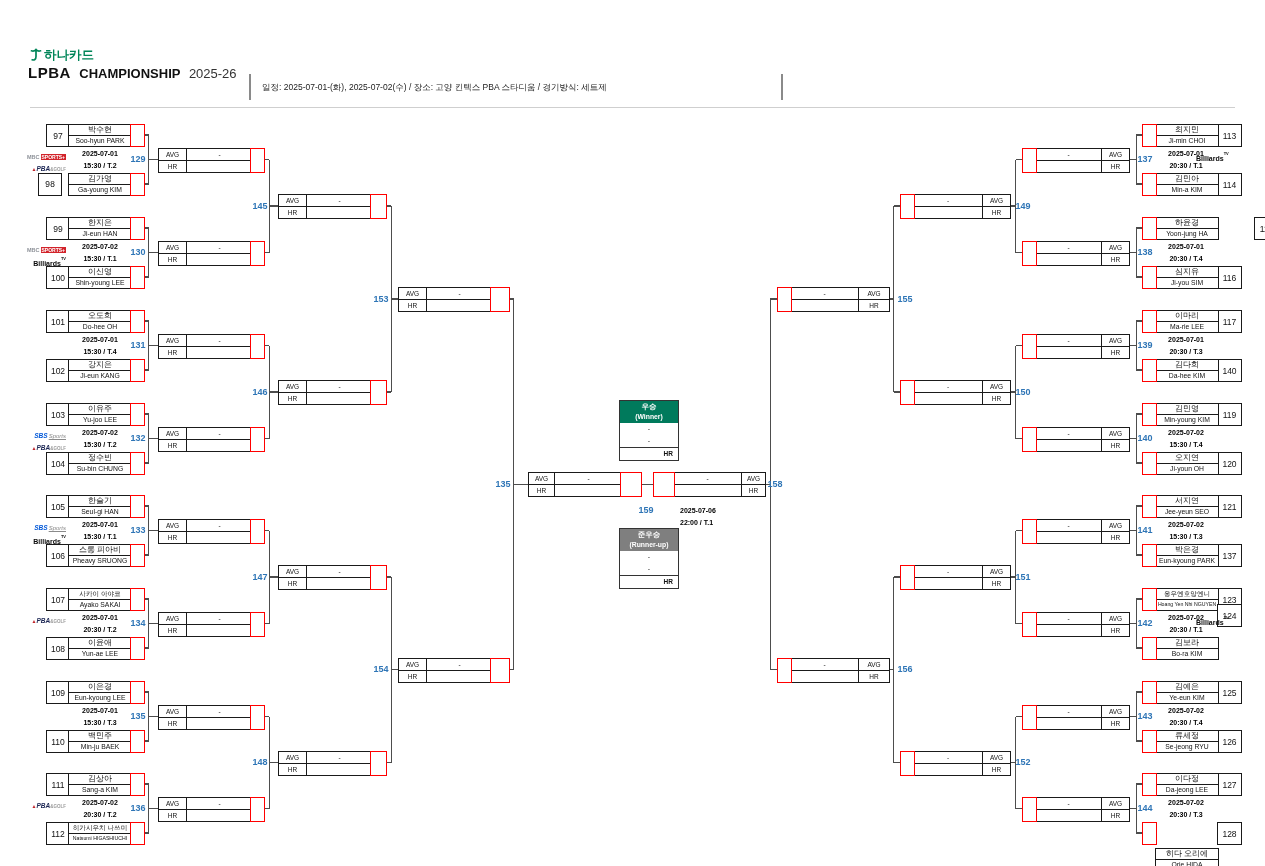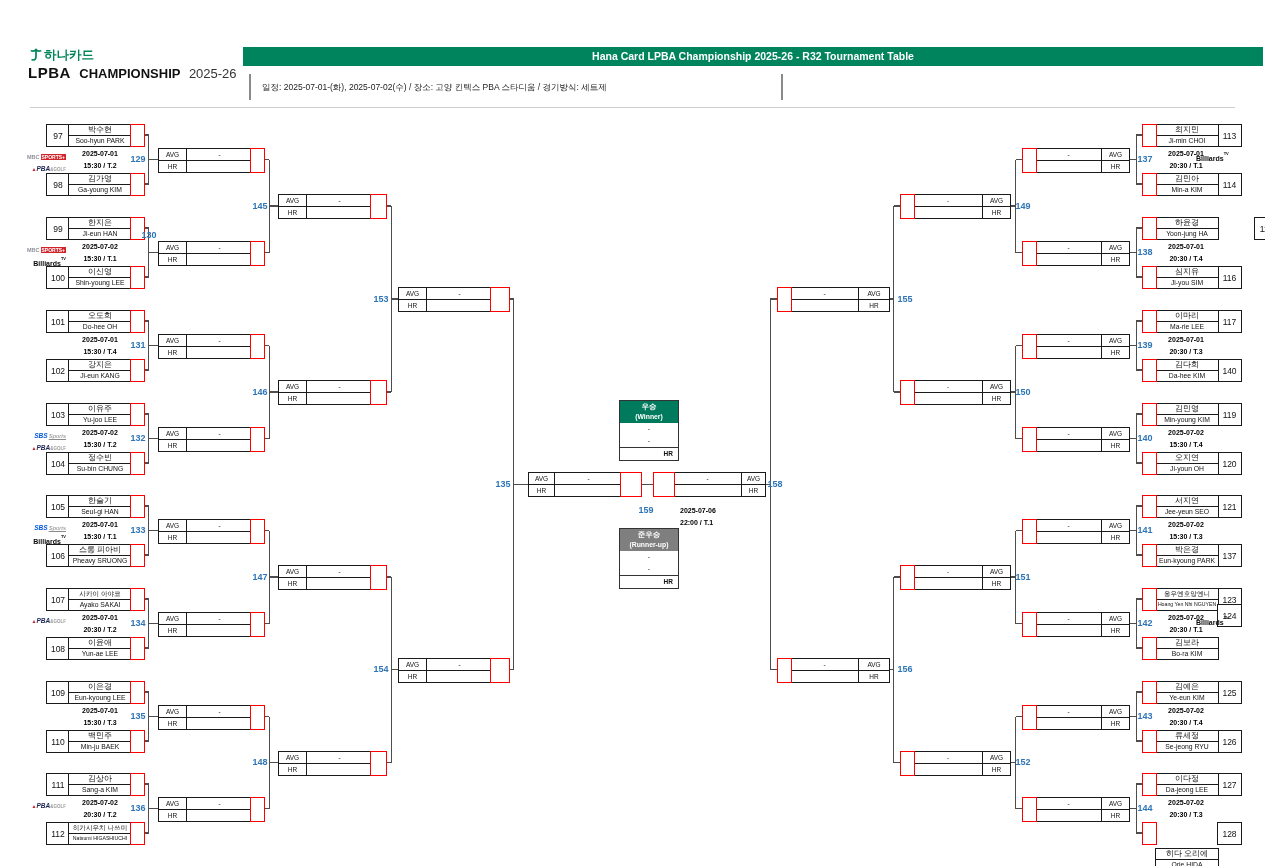--- a/index.html
+++ b/index.html
@@ -45,21 +45,20 @@
   .logo-row2 .champ{font-size:13px;font-weight:700;margin-left:4px;}
   .logo-row2 .yr{font-size:13px;font-weight:400;color:#333;margin-left:4px;}
   .inf{position:absolute;top:81px;height:12px;line-height:12px;font-size:8.5px;color:#222;white-space:nowrap;}
   .vsep{position:absolute;width:1.5px;background:#8a8a8a;}
 </style>
 </head>
 <body>
 
 <div id="page">
 
-  <div class="hdr-bar">Hana Card LPBA Championship 2025-26 - R32 Tournament Table</div>
 
   <div class="logo-row1">
     <span style="display:inline-block;">
       <svg width="12" height="13" viewBox="0 0 12 13">
         <path d="M6 1.5 C4.5 3.2 3 3.4 1.5 2.8 M6 1.5 C7.5 3.2 9 3.4 10.5 2.8 M6 1.5 L6 8.5 C6 11.5 4.2 12.4 2.2 11.8" stroke="#008558" fill="none" stroke-width="1.7" stroke-linecap="round"></path>
       </svg>
     </span>
     <span>하나카드</span>
   </div>
   <div class="logo-row2">
@@ -96,21 +95,21 @@
   <div class="num" style="left:634px;top:505px;width:24px;">159</div>
   <div class="sched" style="left:680px;top:505px;text-align:left;">2025-07-06</div>
   <div class="sched" style="left:680px;top:517px;text-align:left;">22:00 / T.1</div>
 
 <div class="pnum" style="left: 46px; top: 124px; width: 22px;">97</div>
     <div class="pname" style="left: 68px; top: 124px; width: 62px;">
       <div class="ko" style="">박수현</div>
       <div class="en" style="">Soo-hyun PARK</div>
     </div>
     <div class="conn" style="left: 130px; top: 124px; width: 13px; height: 21px;"></div>
-    <div class="pnum" style="left: 46px; top: 173px; width: 22px;">98</div>
+    <div class="pnum" style="left: 38px; top: 173px; width: 22px; font-family: Liberation Mono, monospace;">98</div>
     <div class="pname" style="left: 68px; top: 173px; width: 62px;">
       <div class="ko" style="">김가영</div>
       <div class="en" style="">Ga-young KIM</div>
     </div>
     <div class="conn" style="left: 130px; top: 173px; width: 13px; height: 21px;"></div>
     <div class="sched" style="left: 64px; top: 148px; width: 72px;">2025-07-01</div>
     <div class="sched" style="left: 64px; top: 160px; width: 72px;">15:30 / T.2</div>
     <div class="tvline tv-left" style="left: 22px; top: 148px; width: 44px;"><span class="bp-mbc-0" style="">MBC</span><span class="bp-mbc-1" style="">SPORTS+</span></div>
     <div class="tvline tv-left" style="left: 22px; top: 160px; width: 44px;"><span class="bp-pba-0" style="">▲</span><span class="bp-pba-1" style="">PBA</span><span class="bp-pba-2" style="">&amp;GOLF</span></div>
     <div class="num" style="left: 126px; top: 154px; width: 24px;">129</div>
@@ -138,21 +137,21 @@
     <div class="pnum" style="left: 46px; top: 266px; width: 22px;">100</div>
     <div class="pname" style="left: 68px; top: 266px; width: 62px;">
       <div class="ko" style="">이신영</div>
       <div class="en" style="">Shin-young LEE</div>
     </div>
     <div class="conn" style="left: 130px; top: 266px; width: 13px; height: 21px;"></div>
     <div class="sched" style="left: 64px; top: 241px; width: 72px;">2025-07-02</div>
     <div class="sched" style="left: 64px; top: 253px; width: 72px;">15:30 / T.1</div>
     <div class="tvline tv-left" style="left: 22px; top: 241px; width: 44px;"><span class="bp-mbc-0" style="">MBC</span><span class="bp-mbc-1" style="">SPORTS+</span></div>
     <div class="tvline tv-left" style="left: 22px; top: 253px; width: 44px;"><span class="bp-btv-0" style="">Billiards</span><span class="bp-btv-1" style="">TV</span></div>
-    <div class="num" style="left: 126px; top: 230px; width: 24px; margin-left: 11px;">130</div>
+    <div class="num" style="left: 126px; top: 247px; width: 24px;">130</div>
     <div class="rbox" style="left: 158px; top: 240.5px;">
       <div class="rcol" style="width: 27px;">
         <div class="rcell" style="">AVG</div>
         <div class="rcell" style="">HR</div>
       </div>
       <div class="rcol" style="width: 65px;">
         <div class="rcell" style="">-</div>
         <div class="rcell" style=""></div>
       </div>
     </div>

